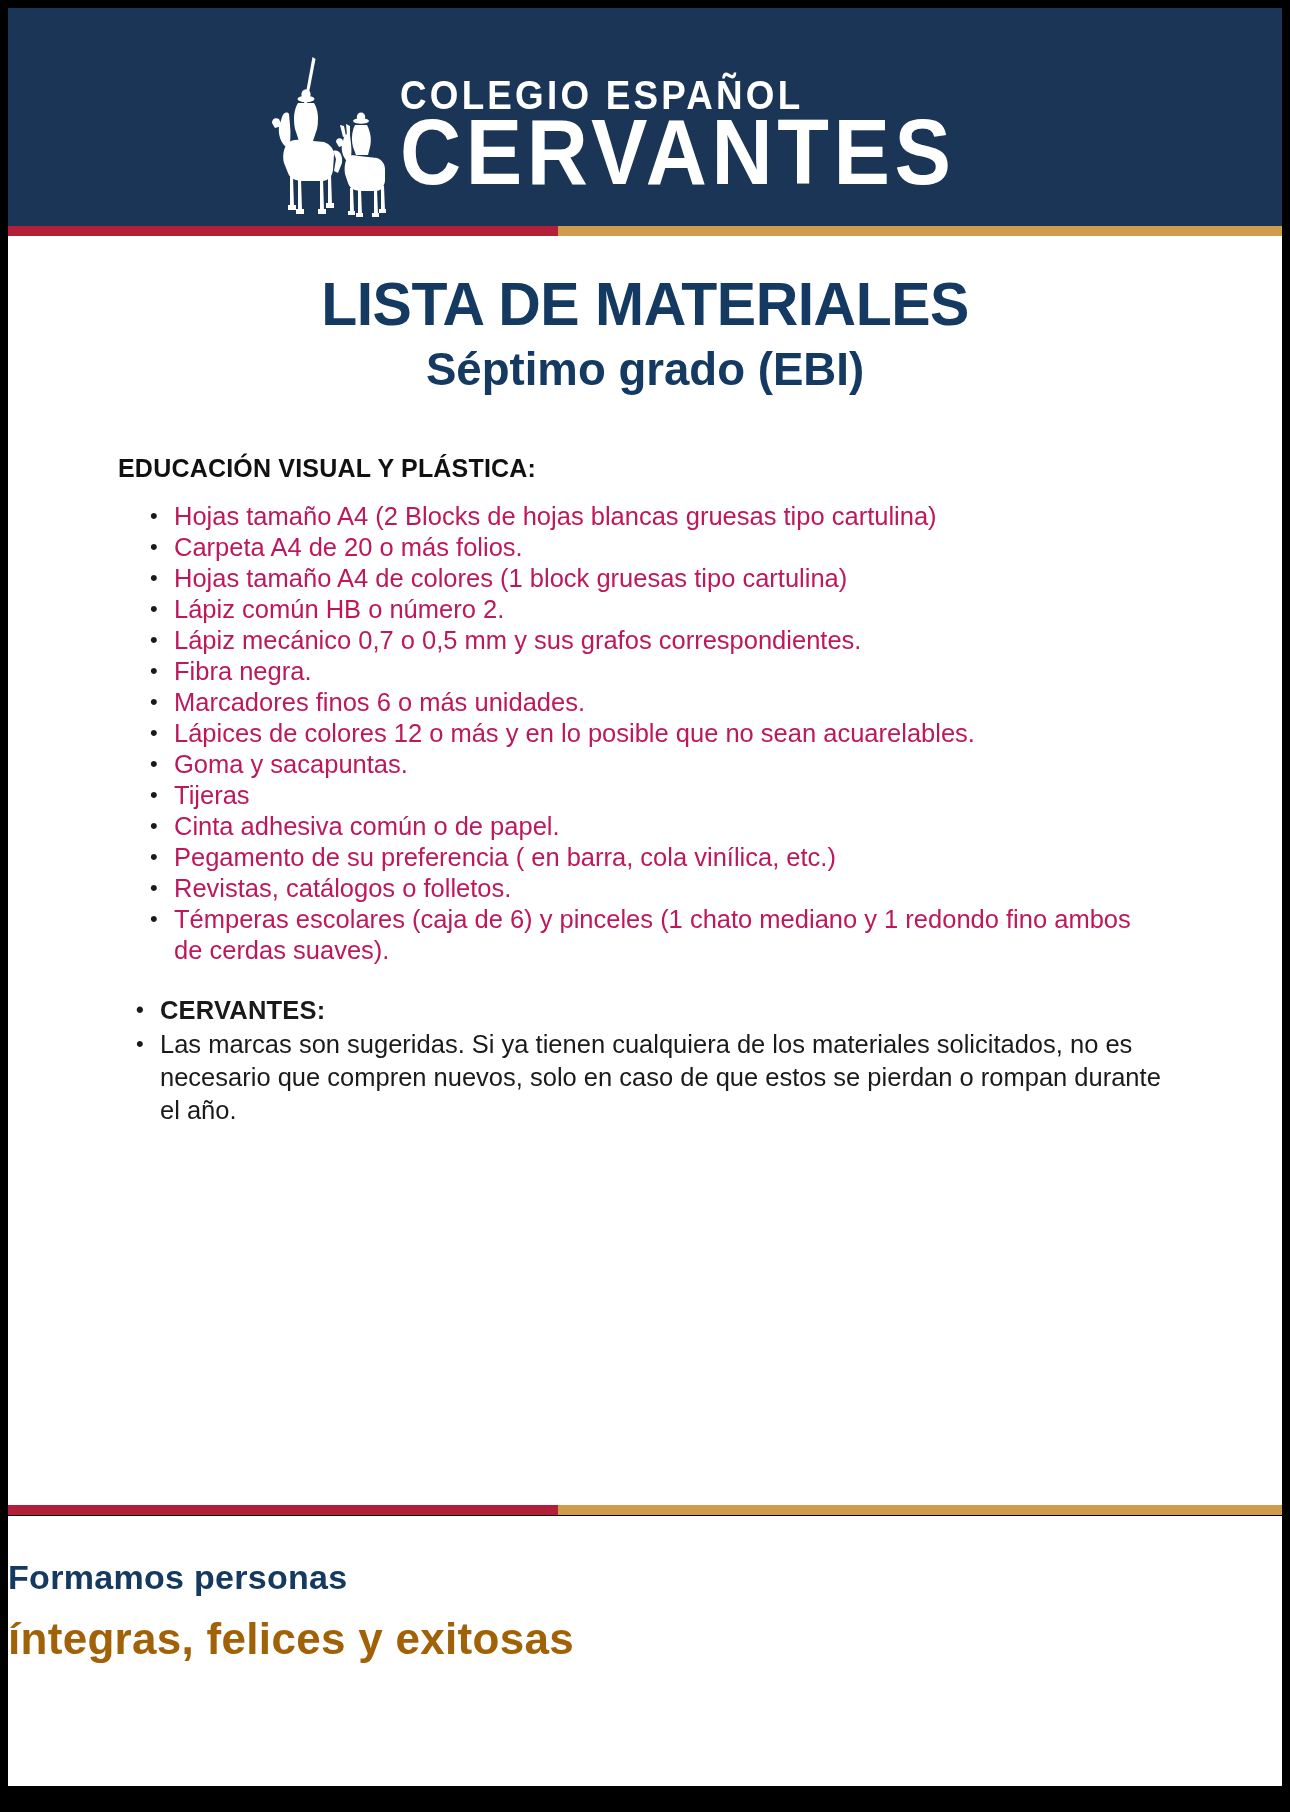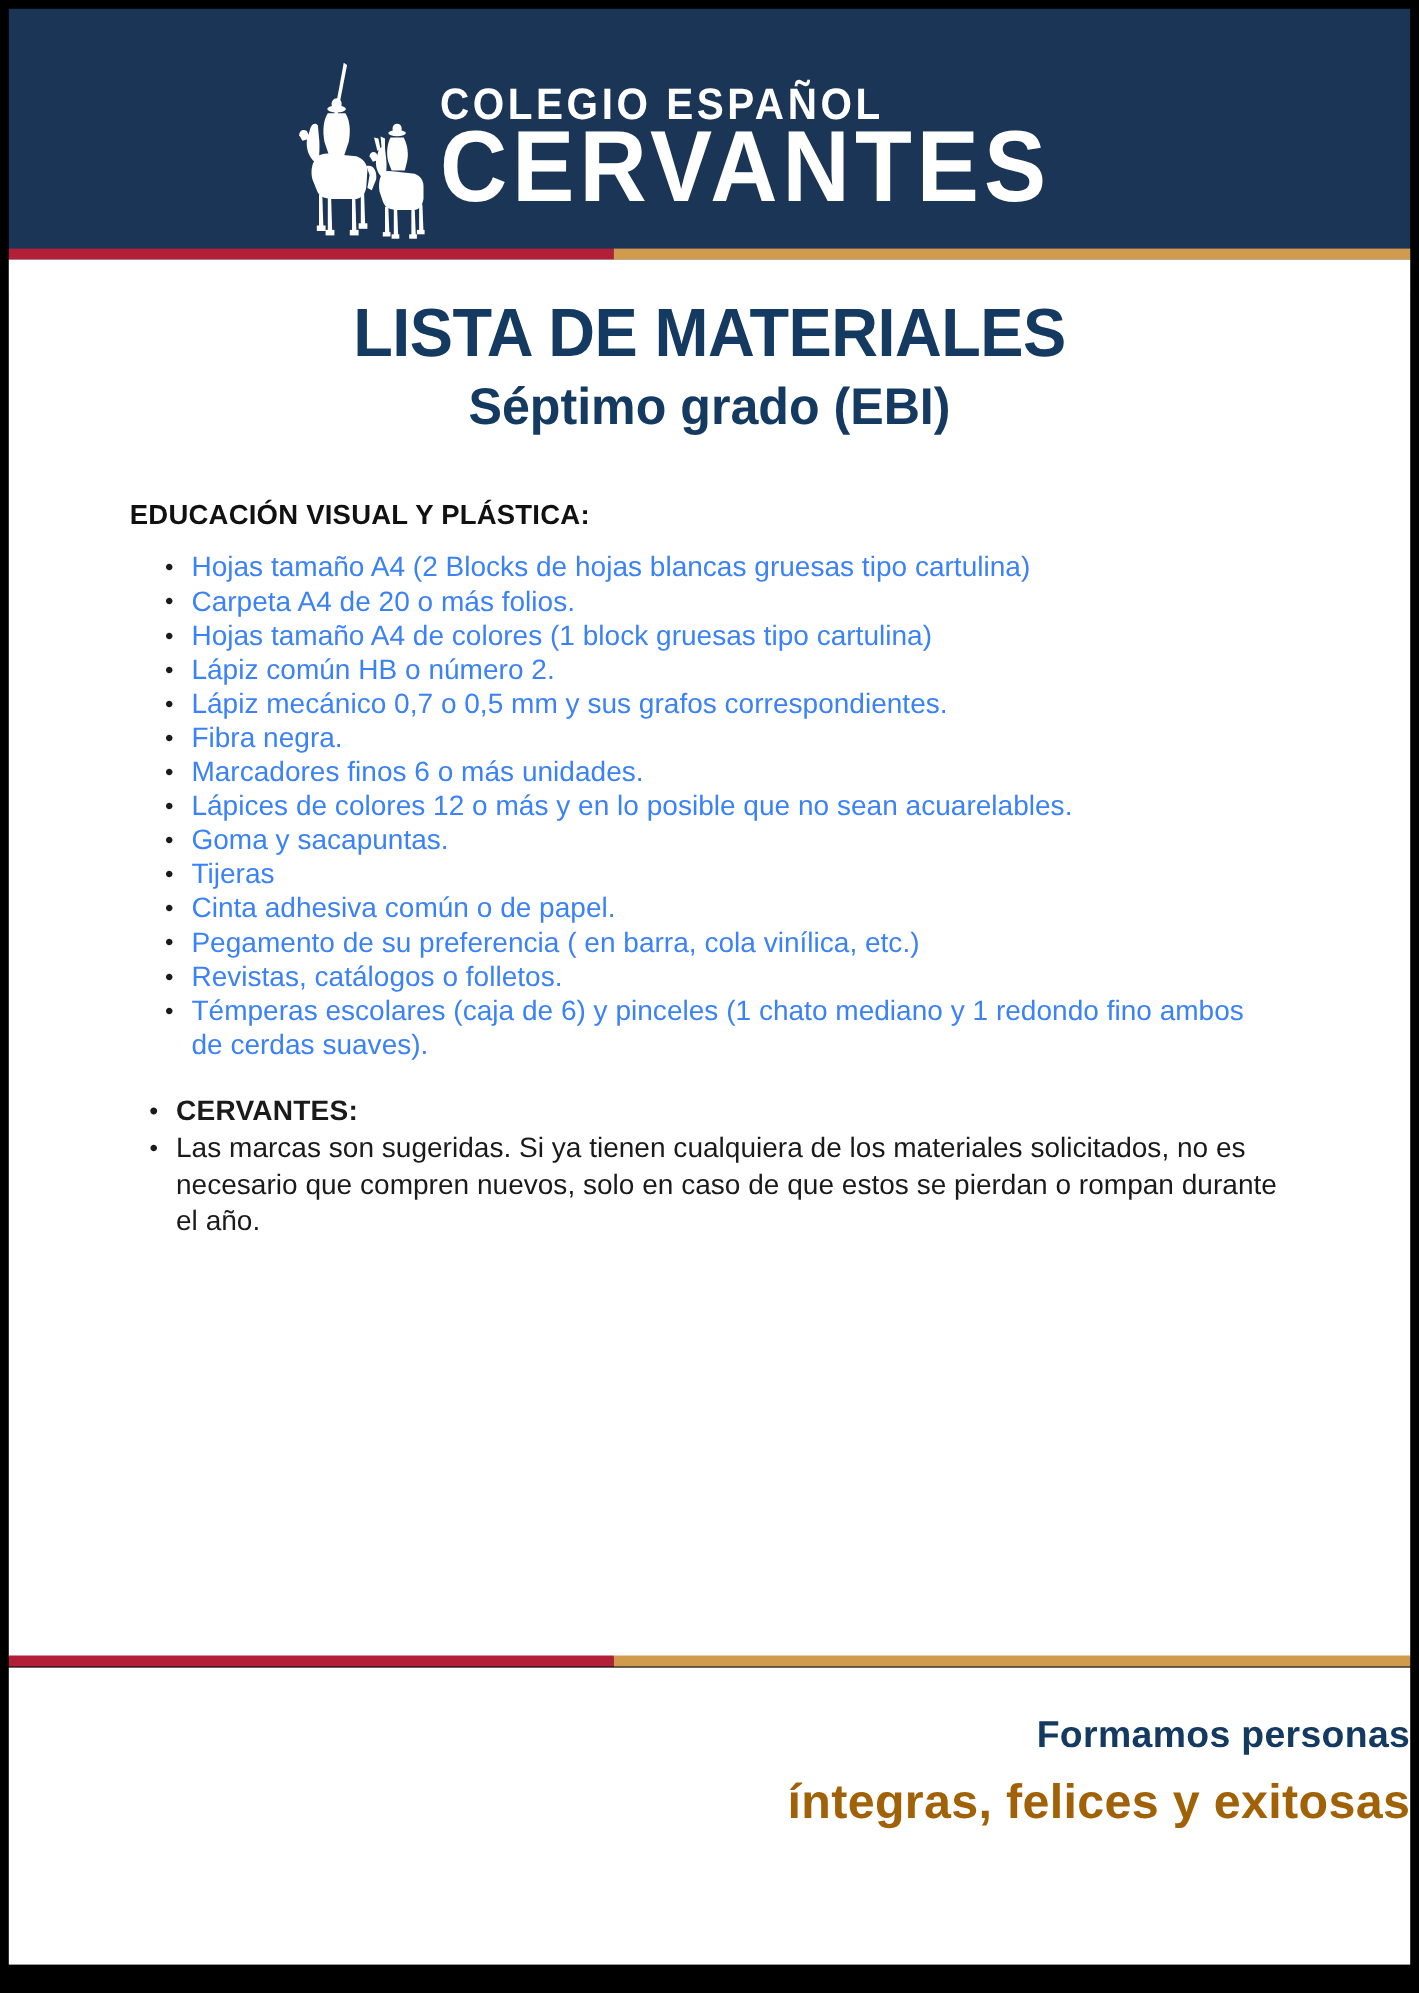--- a/index.html
+++ b/index.html
@@ -133,21 +133,21 @@
   }
 
   ul.materials-list {
     list-style: none;
     margin: 18px 0 0 140px;
     width: 1000px;
   }
 
   ul.materials-list li {
     position: relative;
-    color: #3b82f6;
+    color: #be185d;
     font-size: 25.5px;
     line-height: 31px;
     font-family: "Liberation Sans Narrow", "Liberation Sans", sans-serif;
     padding-left: 26px;
     margin-bottom: 0px;
   }
 
   ul.materials-list li::before {
     content: "\2022";
     position: absolute;
@@ -211,21 +211,21 @@
   
   .footer-tagline {
     position: absolute;
     top: 1516px;
     left: 8px;
     width: 1274px;
     height: 270px;
     background: #ffffff;
     display: flex;
     flex-direction: column;
-    align-items: flex-end;
+    align-items: flex-start;
     justify-content: flex-start;
     padding-top: 44px;
   }
 
   .tag-line1 {
     color: #143a61;
     font-size: 34px;
     font-weight: bold;
     font-family: "Liberation Sans Narrow", "Liberation Sans", sans-serif;
     line-height: 1.05;

